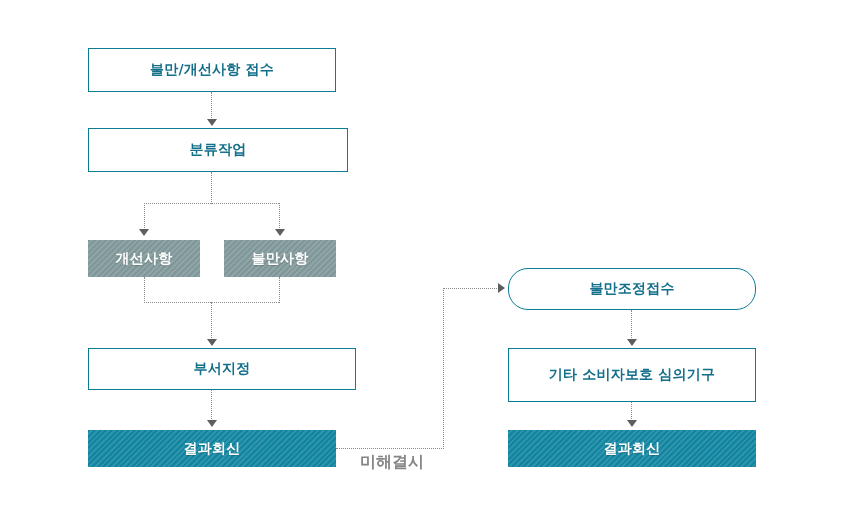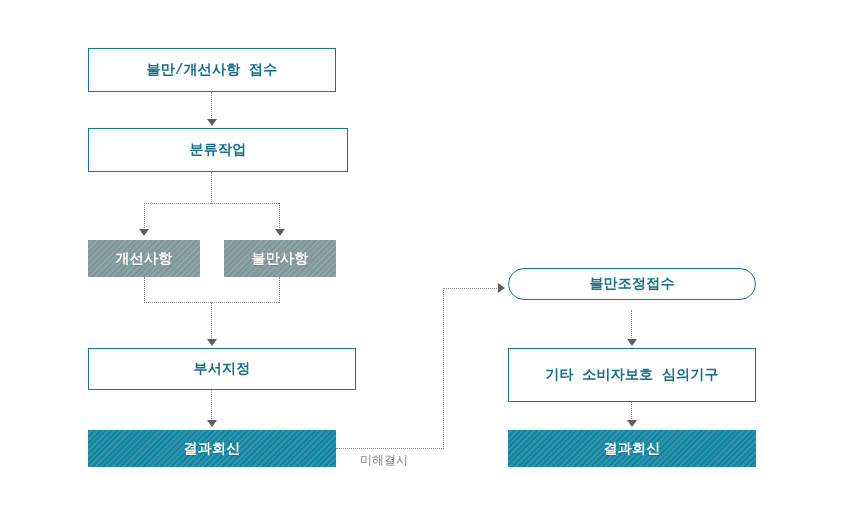--- a/index.html
+++ b/index.html
@@ -30,21 +30,20 @@
     letter-spacing: 0.2px;
     white-space: nowrap;
     user-select: none;
   }
 
   
   .node.outline {
     background: #ffffff;
     border: 1.5px solid #0b7c94;
     color: #136f8a;
-    font-family: Liberation Mono, monospace;
   }
 
   
   .node.gray {
     color: #ffffff;
     border: none;
     background-color: #7f9799;
     background-image: repeating-linear-gradient(
       135deg,
       rgba(255,255,255,0.00) 0px,
@@ -96,24 +95,25 @@
     width: 0;
     height: 0;
     border-top: 5px solid transparent;
     border-bottom: 5px solid transparent;
     border-left: 7px solid #5e5e5e;
   }
 
   
   .edge-label {
     position: absolute;
-    font-size: 12px;
+    font-size: 16px;
     color: #858585;
     white-space: nowrap;
     user-select: none;
+    font-weight: bold;
   }
 </style>
 </head>
 <body>
 
 <div id="canvas">
 
   <div class="seg-v" style="left:211px; top:92px; height:28px;"></div>
   <div class="arrow-down" style="left:207px; top:119px;"></div>
 
@@ -164,21 +164,21 @@
   </div>
 
   <div class="node outline" style="left:88px; top:348px; width:268px; height:42px;">
     <span>부서지정</span>
   </div>
 
   <div class="node teal" style="left:88px; top:430px; width:248px; height:37px;">
     <span>결과회신</span>
   </div>
 
-  <div class="node outline" style="left:508px; top:268px; width:248px; height:32px;border-radius:20px;">
+  <div class="node outline" style="left:508px; top:268px; width:248px; height:42px;border-radius:20px;">
     <span>불만조정접수</span>
   </div>
 
   <div class="node outline" style="left:508px; top:348px; width:248px; height:54px;">
     <span>기타 소비자보호 심의기구</span>
   </div>
 
   <div class="node teal" style="left:508px; top:430px; width:248px; height:37px;">
     <span>결과회신</span>
   </div>

